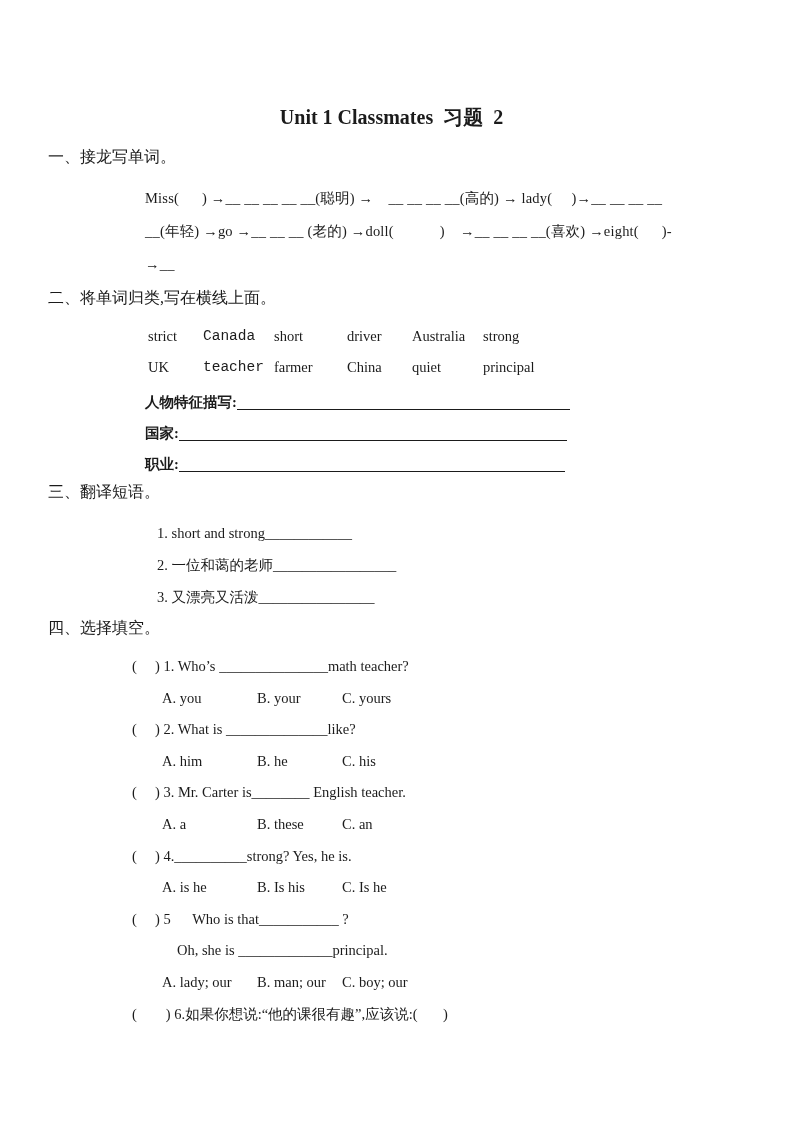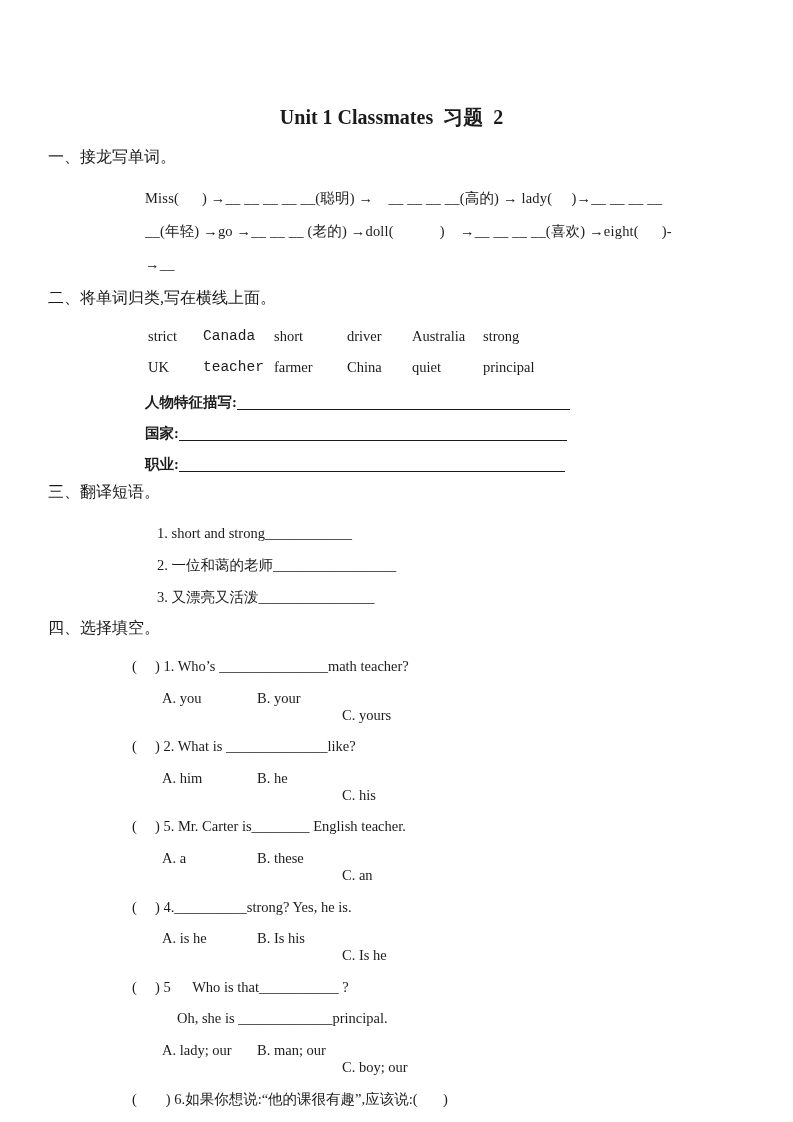--- a/index.html
+++ b/index.html
@@ -78,21 +78,21 @@
     white-space: pre-wrap;
   }
   .q-extra { margin-left: 177px; }
   .opts {
     display: flex;
     margin-left: 162px;
     line-height: 31.6px;
   }
   .opts .opt-a { width: 95px; white-space: pre-wrap; }
   .opts .opt-b { width: 85px; white-space: pre-wrap; }
-  .opts .opt-c { white-space: pre-wrap; margin-top: 17px; }
+  .opts .opt-c { white-space: pre-wrap; }
 </style>
 </head>
 <body>
 
 <div class="page">
 
   <div class="title">Unit 1 Classmates  习题  2</div>
 
   <div class="heading h1">一、接龙写单词。</div>
   <div class="s1-content">
@@ -151,21 +151,21 @@
       <span class="opt-c">C. yours</span>
     </div>
 
     <div class="q-line">(     ) 2. What is ______________like?</div>
     <div class="opts">
       <span class="opt-a">A. him</span>
       <span class="opt-b">B. he</span>
       <span class="opt-c">C. his</span>
     </div>
 
-    <div class="q-line">(     ) 5. Mr. Carter is________ English teacher.</div>
+    <div class="q-line">(     ) 3. Mr. Carter is________ English teacher.</div>
     <div class="opts">
       <span class="opt-a">A. a</span>
       <span class="opt-b">B. these</span>
       <span class="opt-c">C. an</span>
     </div>
 
     <div class="q-line">(     ) 4.__________strong? Yes, he is.</div>
     <div class="opts">
       <span class="opt-a">A. is he</span>
       <span class="opt-b">B. Is his</span>

